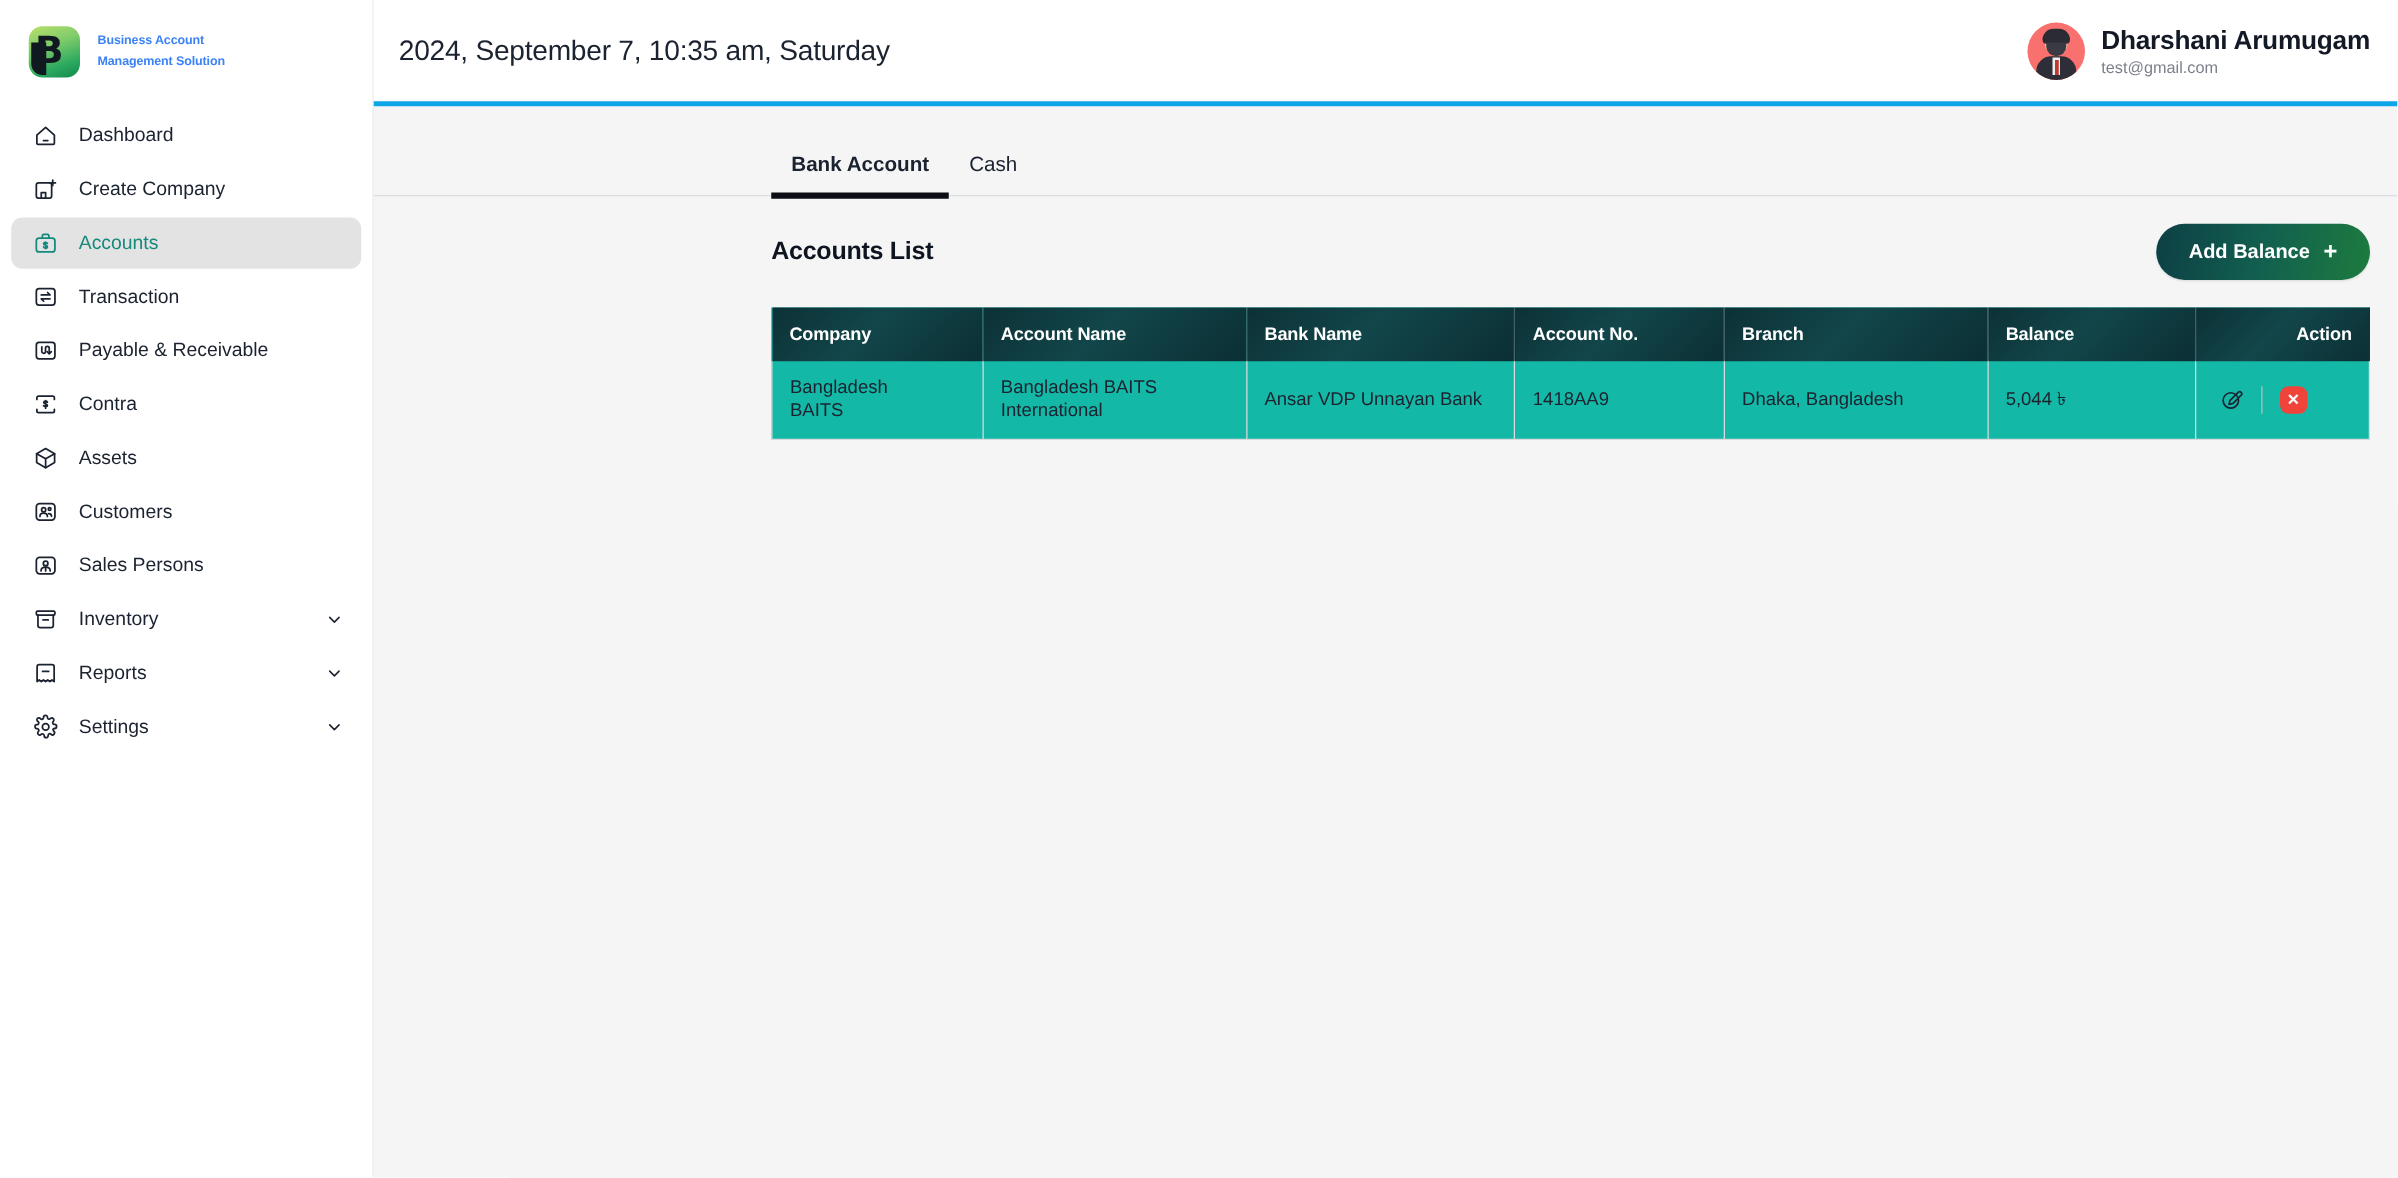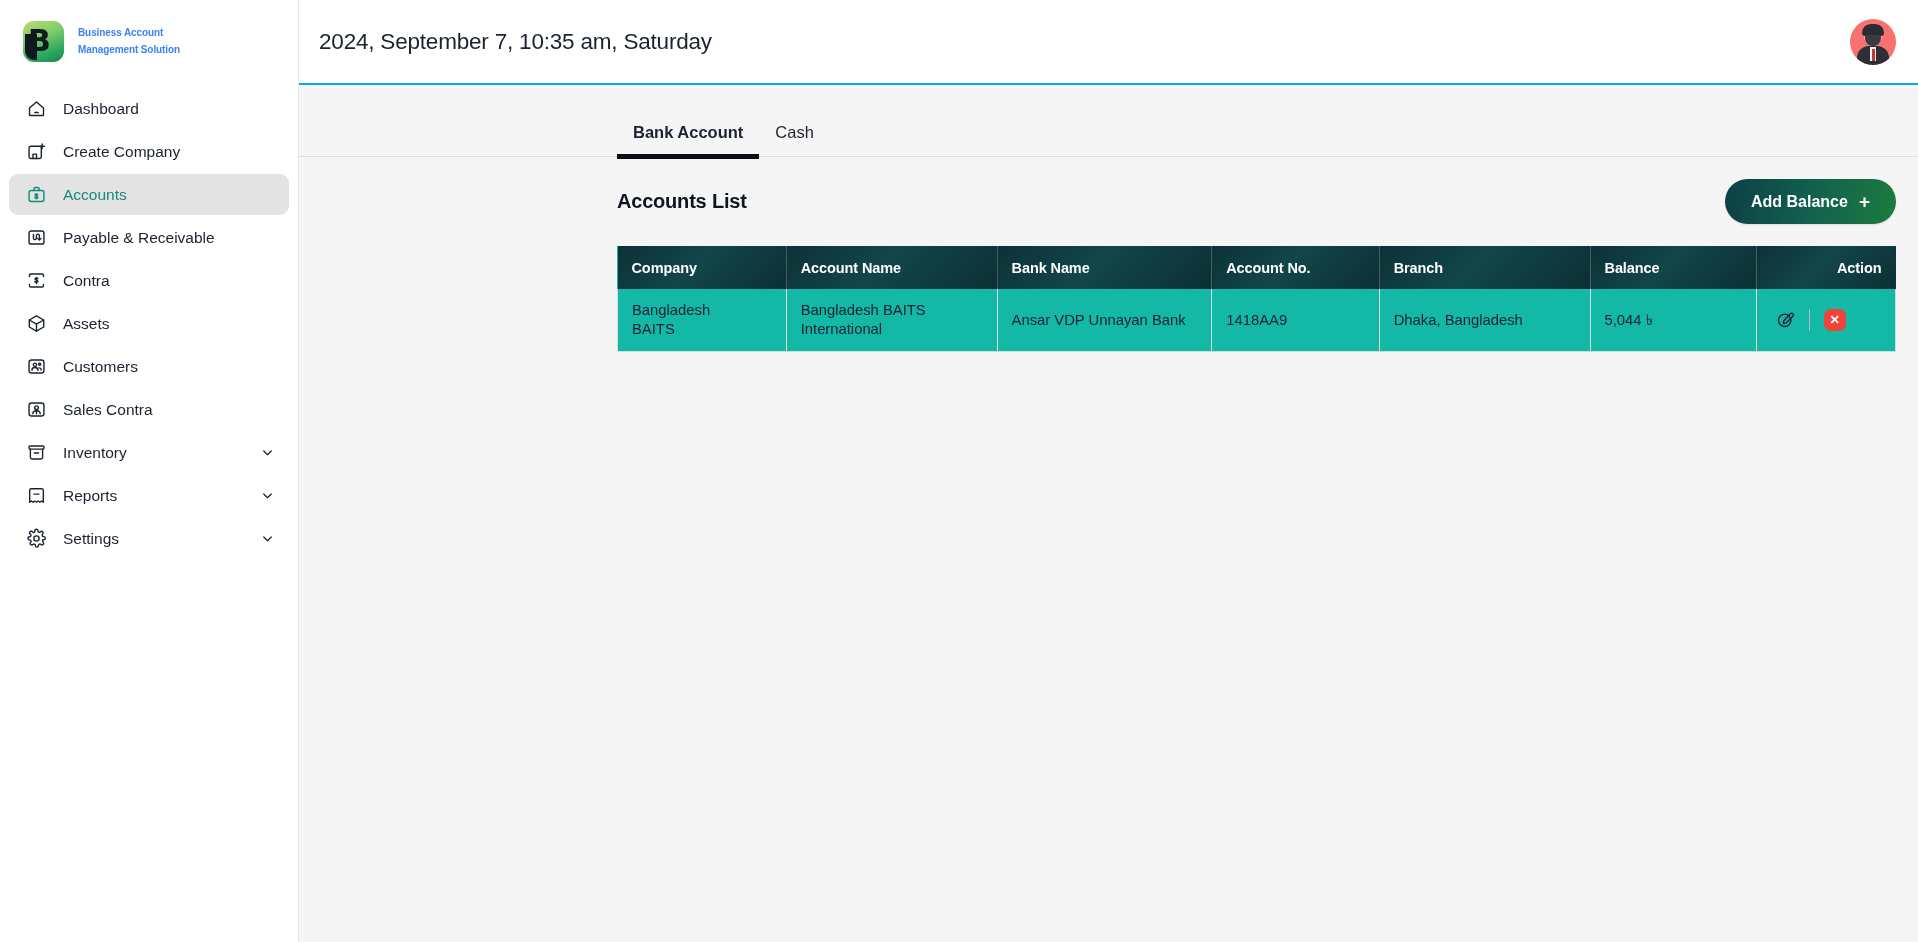--- a/index.html
+++ b/index.html
@@ -67,21 +67,21 @@
   .nav-item.active .ico svg { stroke: #14897c; }
   .nav-item .chev { margin-left: auto; width: 16px; height: 16px; display: flex; align-items: center; justify-content: center; }
   .nav-item .chev svg { width: 15px; height: 15px; display: block; }
   .nav-label { white-space: nowrap; text-align: center; }
 
   
   .main { flex: 1; height: 942px; display: flex; flex-direction: column; background: #f5f5f6; }
   .topbar {
     height: 85px; min-height: 85px;
     background: #ffffff;
-    border-bottom: 2px solid #0ea5e9;
+    border-bottom: 4px solid #0ea5e9;
     display: flex; align-items: center; justify-content: space-between;
     padding: 0 22px 0 20px;
   }
   .topbar-date { font-size: 22.5px; color: #1b2230; letter-spacing: -0.2px; }
   .user-block { display: flex; align-items: center; gap: 13px; }
   .avatar {
     width: 46px; height: 46px; min-width: 46px; border-radius: 50%;
     background: #f8716f; position: relative; overflow: hidden;
   }
   .avatar .head { position: absolute; left: 14px; top: 8px; width: 18px; height: 18px; border-radius: 50%; background: #efc0a4; }
@@ -210,20 +210,29 @@
               <path d="M9 7.5V5.5a1.5 1.5 0 0 1 1.5-1.5h3A1.5 1.5 0 0 1 15 5.5v2"></path>
               <path d="M12 11v6M13.6 12.3c-.3-.7-1-1-1.8-1-.9 0-1.6.5-1.6 1.2 0 1.8 3.4.9 3.4 2.7 0 .8-.8 1.3-1.7 1.3-.9 0-1.6-.4-1.8-1.1"></path>
             </svg>
           </span>
           <span class="nav-label">Accounts</span>
         </div>
         <div class="nav-item">
           <span class="ico">
             <svg viewBox="0 0 24 24" fill="none" stroke="#1b2230" stroke-width="1.6" stroke-linecap="round" stroke-linejoin="round">
               <rect x="3.5" y="4.5" width="17" height="15" rx="2.5"></rect>
+              <path d="M8 10.2h8l-2.2-2.2M16 13.8H8l2.2 2.2"></path>
+            </svg>
+          </span>
+          <span class="nav-label">Transaction</span>
+        </div>
+        <div class="nav-item">
+          <span class="ico">
+            <svg viewBox="0 0 24 24" fill="none" stroke="#1b2230" stroke-width="1.6" stroke-linecap="round" stroke-linejoin="round">
+              <rect x="3.5" y="4.5" width="17" height="15" rx="2.5"></rect>
               <path d="M8.5 8.5v4.2a1.7 1.7 0 0 0 3.4 0V9.8a1.7 1.7 0 0 1 3.4 0v4.2"></path>
               <path d="M13.4 13 15.3 15l1.9-2"></path>
             </svg>
           </span>
           <span class="nav-label">Payable &amp; Receivable</span>
         </div>
         <div class="nav-item">
           <span class="ico">
             <svg viewBox="0 0 24 24" fill="none" stroke="#1b2230" stroke-width="1.6" stroke-linecap="round" stroke-linejoin="round">
               <path d="M4 7.5V6a1.5 1.5 0 0 1 1.5-1.5h13A1.5 1.5 0 0 1 20 6v1.5"></path>
@@ -256,21 +265,21 @@
         </div>
         <div class="nav-item">
           <span class="ico">
             <svg viewBox="0 0 24 24" fill="none" stroke="#1b2230" stroke-width="1.6" stroke-linecap="round" stroke-linejoin="round">
               <rect x="3.5" y="4.5" width="17" height="15" rx="3"></rect>
               <circle cx="12" cy="10" r="2.1"></circle>
               <path d="M7.8 16.8c0-2.1 1.9-3.4 4.2-3.4s4.2 1.3 4.2 3.4"></path>
               <path d="M12 13.4v3.4"></path>
             </svg>
           </span>
-          <span class="nav-label">Sales Contra</span>
+          <span class="nav-label">Sales Persons</span>
         </div>
         <div class="nav-item">
           <span class="ico">
             <svg viewBox="0 0 24 24" fill="none" stroke="#1b2230" stroke-width="1.6" stroke-linecap="round" stroke-linejoin="round">
               <rect x="3.5" y="4.5" width="17" height="3.6" rx="1.2"></rect>
               <path d="M5 8.1v9.4a2 2 0 0 0 2 2h10a2 2 0 0 0 2-2V8.1"></path>
               <path d="M9.6 12.5h4.8"></path>
             </svg>
           </span>
           <span class="nav-label">Inventory</span>
@@ -317,20 +326,24 @@
       <div class="topbar-date">2024, September 7, 10:35 am, Saturday</div>
 
       <div class="user-block">
         <div class="avatar">
           <div class="body"></div>
           <div class="shirt"></div>
           <div class="tie"></div>
           <div class="head"></div>
           <div class="hair"></div>
           <div class="beard"></div>
+        </div>
+        <div>
+          <div class="user-name">Dharshani Arumugam</div>
+          <div class="user-mail">test@gmail.com</div>
         </div>
       </div>
     </header>
 
     <div class="content">
 
       <div class="tabs" id="tabs-root">
           <button class="tab active">Bank Account</button>
           <button class="tab">Cash</button>
         </div>

